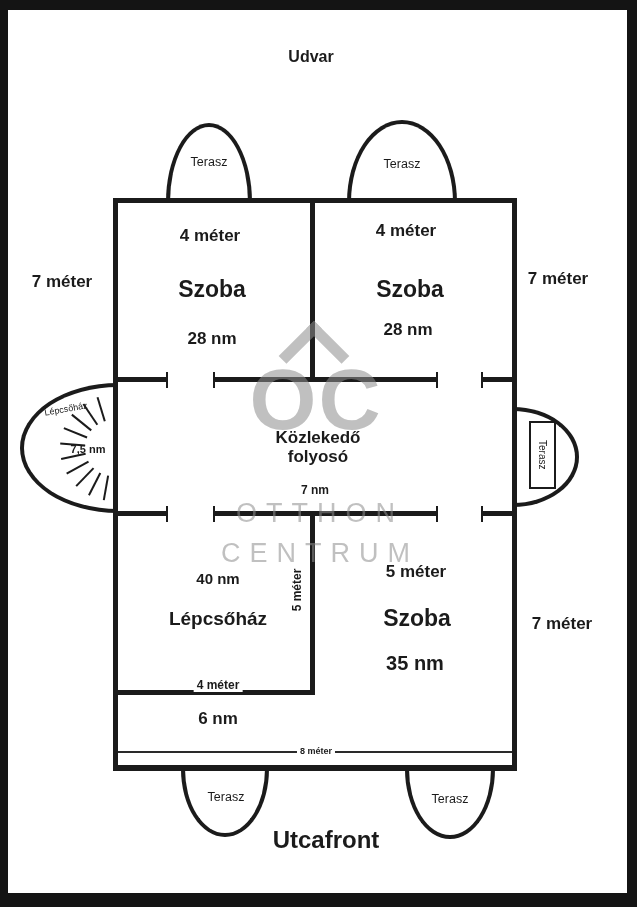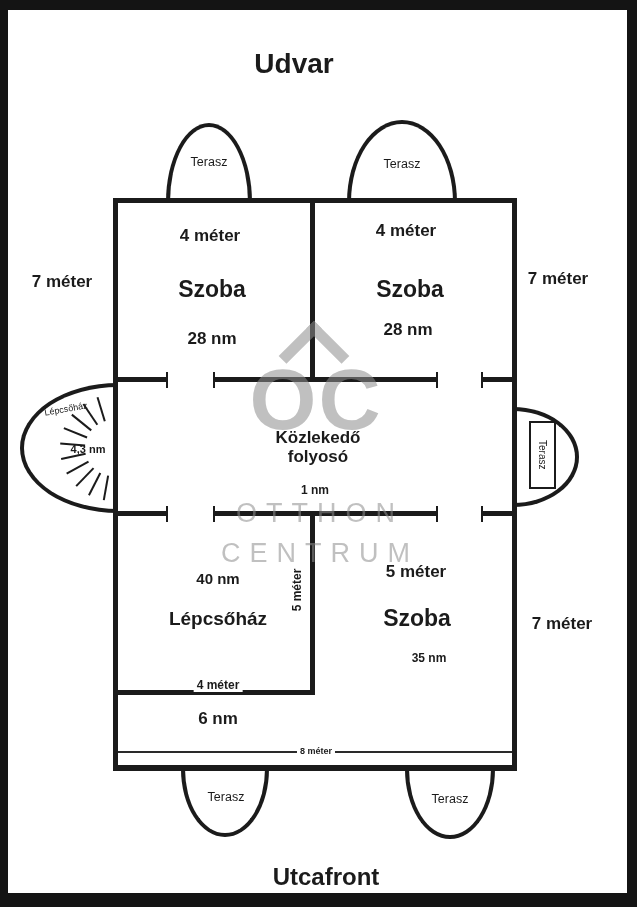--- a/index.html
+++ b/index.html
@@ -65,22 +65,22 @@
 </head>
 <body>
 
 <div class="canvas">
 
   <div class="frame" style="left:0;top:0;width:8px;height:893px;"></div>
   <div class="frame" style="left:0;top:0;width:637px;height:10px;"></div>
   <div class="frame" style="left:627px;top:0;width:10px;height:893px;"></div>
   <div class="frame" style="left:0;top:893px;width:637px;height:14px;"></div>
 
-  <div class="lbl" style="left:294px;top:48px;font-size:28px;">Udvar</div>
-  <div class="lbl" style="left:326px;top:864px;font-size:24px;">Utcafront</div>
+  <div class="lbl" style="left:311px;top:48px;font-size:16px;">Udvar</div>
+  <div class="lbl" style="left:326px;top:827px;font-size:24px;">Utcafront</div>
 
   <div class="dome-top" style="left:166px;top:123px;width:86px;height:79px;"></div>
   <div class="dome-top" style="left:347px;top:120px;width:110px;height:82px;"></div>
   <div class="dome-bottom" style="left:181px;top:769px;width:88px;height:68px;"></div>
   <div class="dome-bottom" style="left:405px;top:769px;width:90px;height:70px;"></div>
 
   <div class="lbl regular" style="left:209px;top:155px;font-size:12.5px;">Terasz</div>
   <div class="lbl regular" style="left:402px;top:157px;font-size:12.5px;">Terasz</div>
   <div class="lbl regular" style="left:226px;top:790px;font-size:12.5px;">Terasz</div>
   <div class="lbl regular" style="left:450px;top:792px;font-size:12.5px;">Terasz</div>
@@ -92,21 +92,21 @@
     <div class="ray" style="left:113px;top:447px;transform:rotate(134deg) translateX(28px);"></div>
     <div class="ray" style="left:113px;top:447px;transform:rotate(151deg) translateX(28px);"></div>
     <div class="ray" style="left:113px;top:447px;transform:rotate(168deg) translateX(28px);"></div>
     <div class="ray" style="left:113px;top:447px;transform:rotate(185deg) translateX(28px);"></div>
     <div class="ray" style="left:113px;top:447px;transform:rotate(202deg) translateX(28px);"></div>
     <div class="ray" style="left:113px;top:447px;transform:rotate(219deg) translateX(28px);"></div>
     <div class="ray" style="left:113px;top:447px;transform:rotate(236deg) translateX(28px);"></div>
     <div class="ray" style="left:113px;top:447px;transform:rotate(253deg) translateX(28px);"></div>
   </div>
   <div class="lbl regular" style="left:66px;top:404px;font-size:9px;transform:translateX(-50%) rotate(-10deg);z-index:3;">Lépcsőház</div>
-  <div class="lbl" style="left:88px;top:443px;font-size:11px;">4,3 nm</div>
+  <div class="lbl" style="left:88px;top:443px;font-size:11px;">7,5 nm</div>
 
   <div class="bay-right" style="left:513px;top:407px;width:66px;height:100px;"></div>
   <div class="door-box" style="left:529px;top:421px;width:27px;height:68px;">
     <span class="vert-text">Terasz</span>
   </div>
 
   <div class="wall" style="left:113px;top:198px;width:404px;height:5px;"></div>
   <div class="wall" style="left:113px;top:765px;width:404px;height:6px;"></div>
   <div class="wall" style="left:113px;top:198px;width:5px;height:573px;"></div>
   <div class="wall" style="left:512px;top:198px;width:5px;height:573px;"></div>
@@ -141,30 +141,30 @@
 
   <div class="lbl" style="left:210px;top:226px;font-size:17px;">4 méter</div>
   <div class="lbl" style="left:212px;top:277px;font-size:23px;">Szoba</div>
   <div class="lbl" style="left:212px;top:329px;font-size:17px;">28 nm</div>
 
   <div class="lbl" style="left:406px;top:221px;font-size:17px;">4 méter</div>
   <div class="lbl" style="left:410px;top:277px;font-size:23px;">Szoba</div>
   <div class="lbl" style="left:408px;top:320px;font-size:17px;">28 nm</div>
 
   <div class="lbl wrap" style="left:318px;top:428px;width:110px;font-size:17px;">Közlekedő folyosó</div>
-  <div class="lbl" style="left:315px;top:484px;font-size:12px;">1 nm</div>
+  <div class="lbl" style="left:315px;top:484px;font-size:12px;">7 nm</div>
 
   <div class="lbl" style="left:218px;top:571px;font-size:15px;">40 nm</div>
   <div class="lbl" style="left:218px;top:608px;font-size:19px;">Lépcsőház</div>
   <div class="lbl" style="left:298px;top:590px;font-size:12px;transform:translate(-50%,-50%) rotate(-90deg);">5 méter</div>
   <div class="lbl" style="left:218px;top:679px;font-size:12px;background:#fff;padding:0 3px;">4 méter</div>
 
   <div class="lbl" style="left:416px;top:562px;font-size:17px;">5 méter</div>
   <div class="lbl" style="left:417px;top:606px;font-size:23px;">Szoba</div>
-  <div class="lbl" style="left:415px;top:652px;font-size:12px;margin-left:14px;">35 nm</div>
+  <div class="lbl" style="left:415px;top:652px;font-size:20px;">35 nm</div>
 
   <div class="lbl" style="left:218px;top:709px;font-size:17px;">6 nm</div>
   <div class="lbl" style="left:316px;top:746px;font-size:9px;background:#fff;padding:0 3px;">8 méter</div>
 
   <div class="watermark">
     <div class="wm-caret"></div>
     <div class="wm-logo">OC</div>
     <div class="wm-line" style="top:498px;">OTTHON</div>
     <div class="wm-line" style="top:538px;">CENTRUM</div>
   </div>

